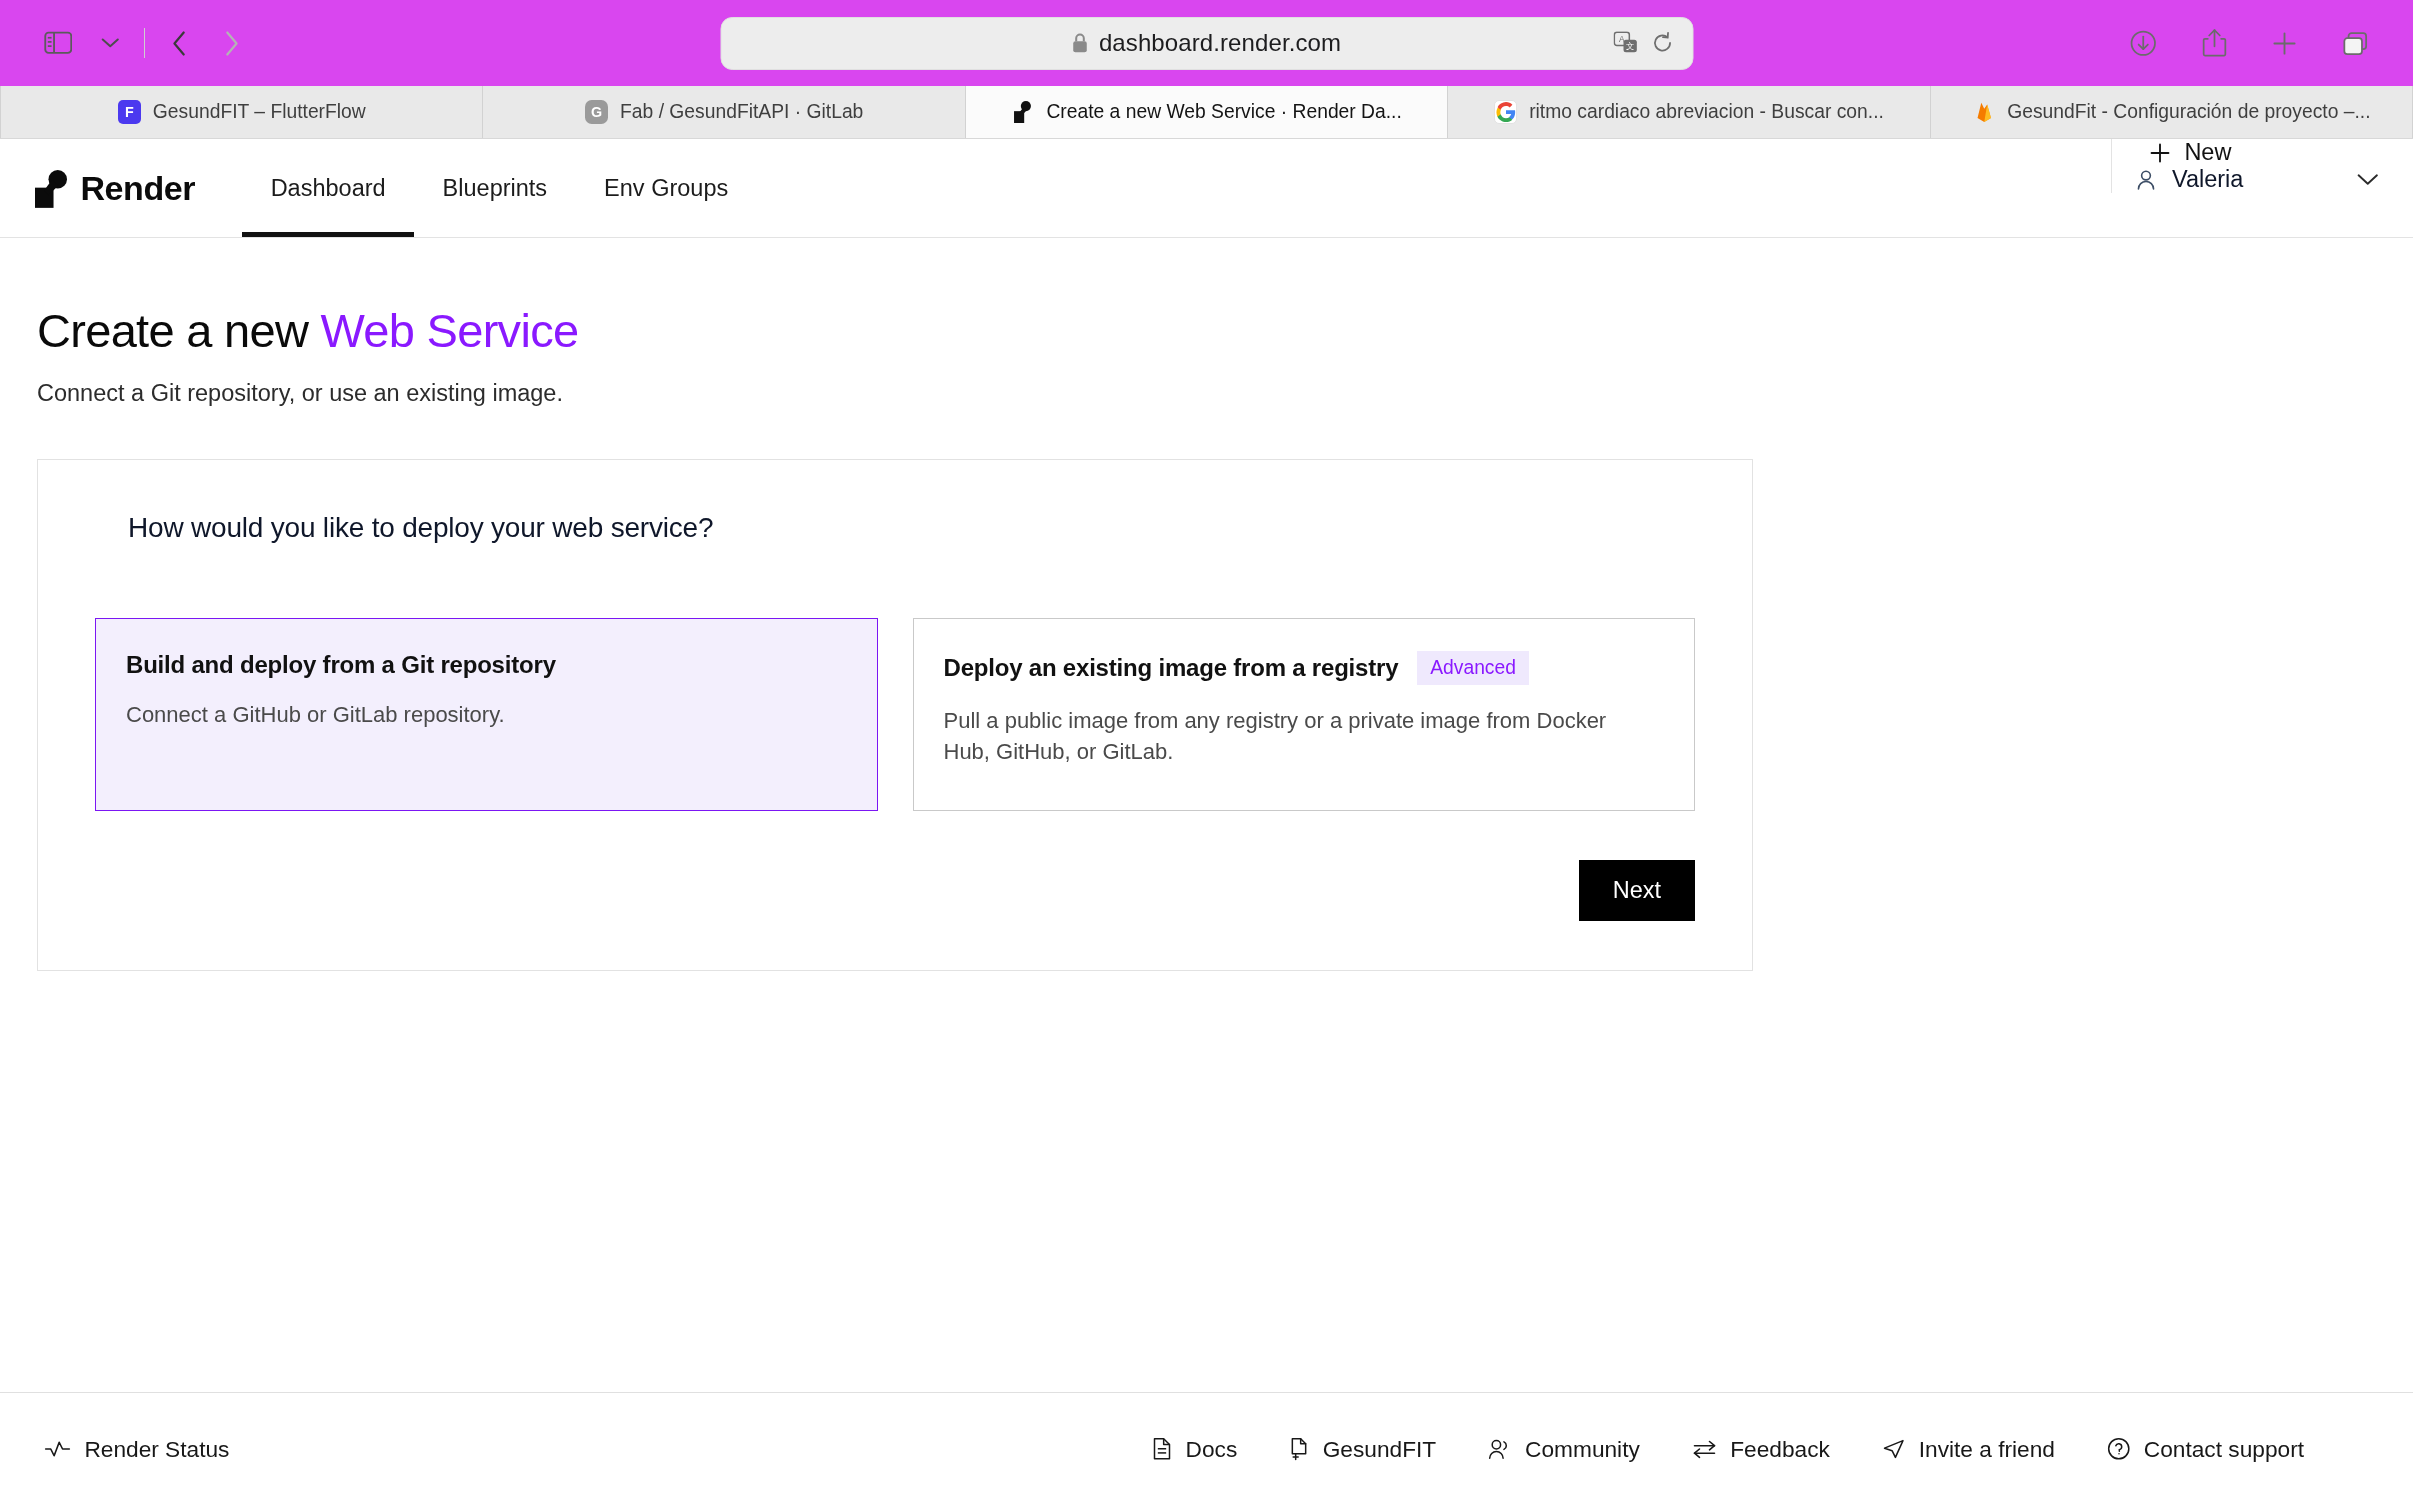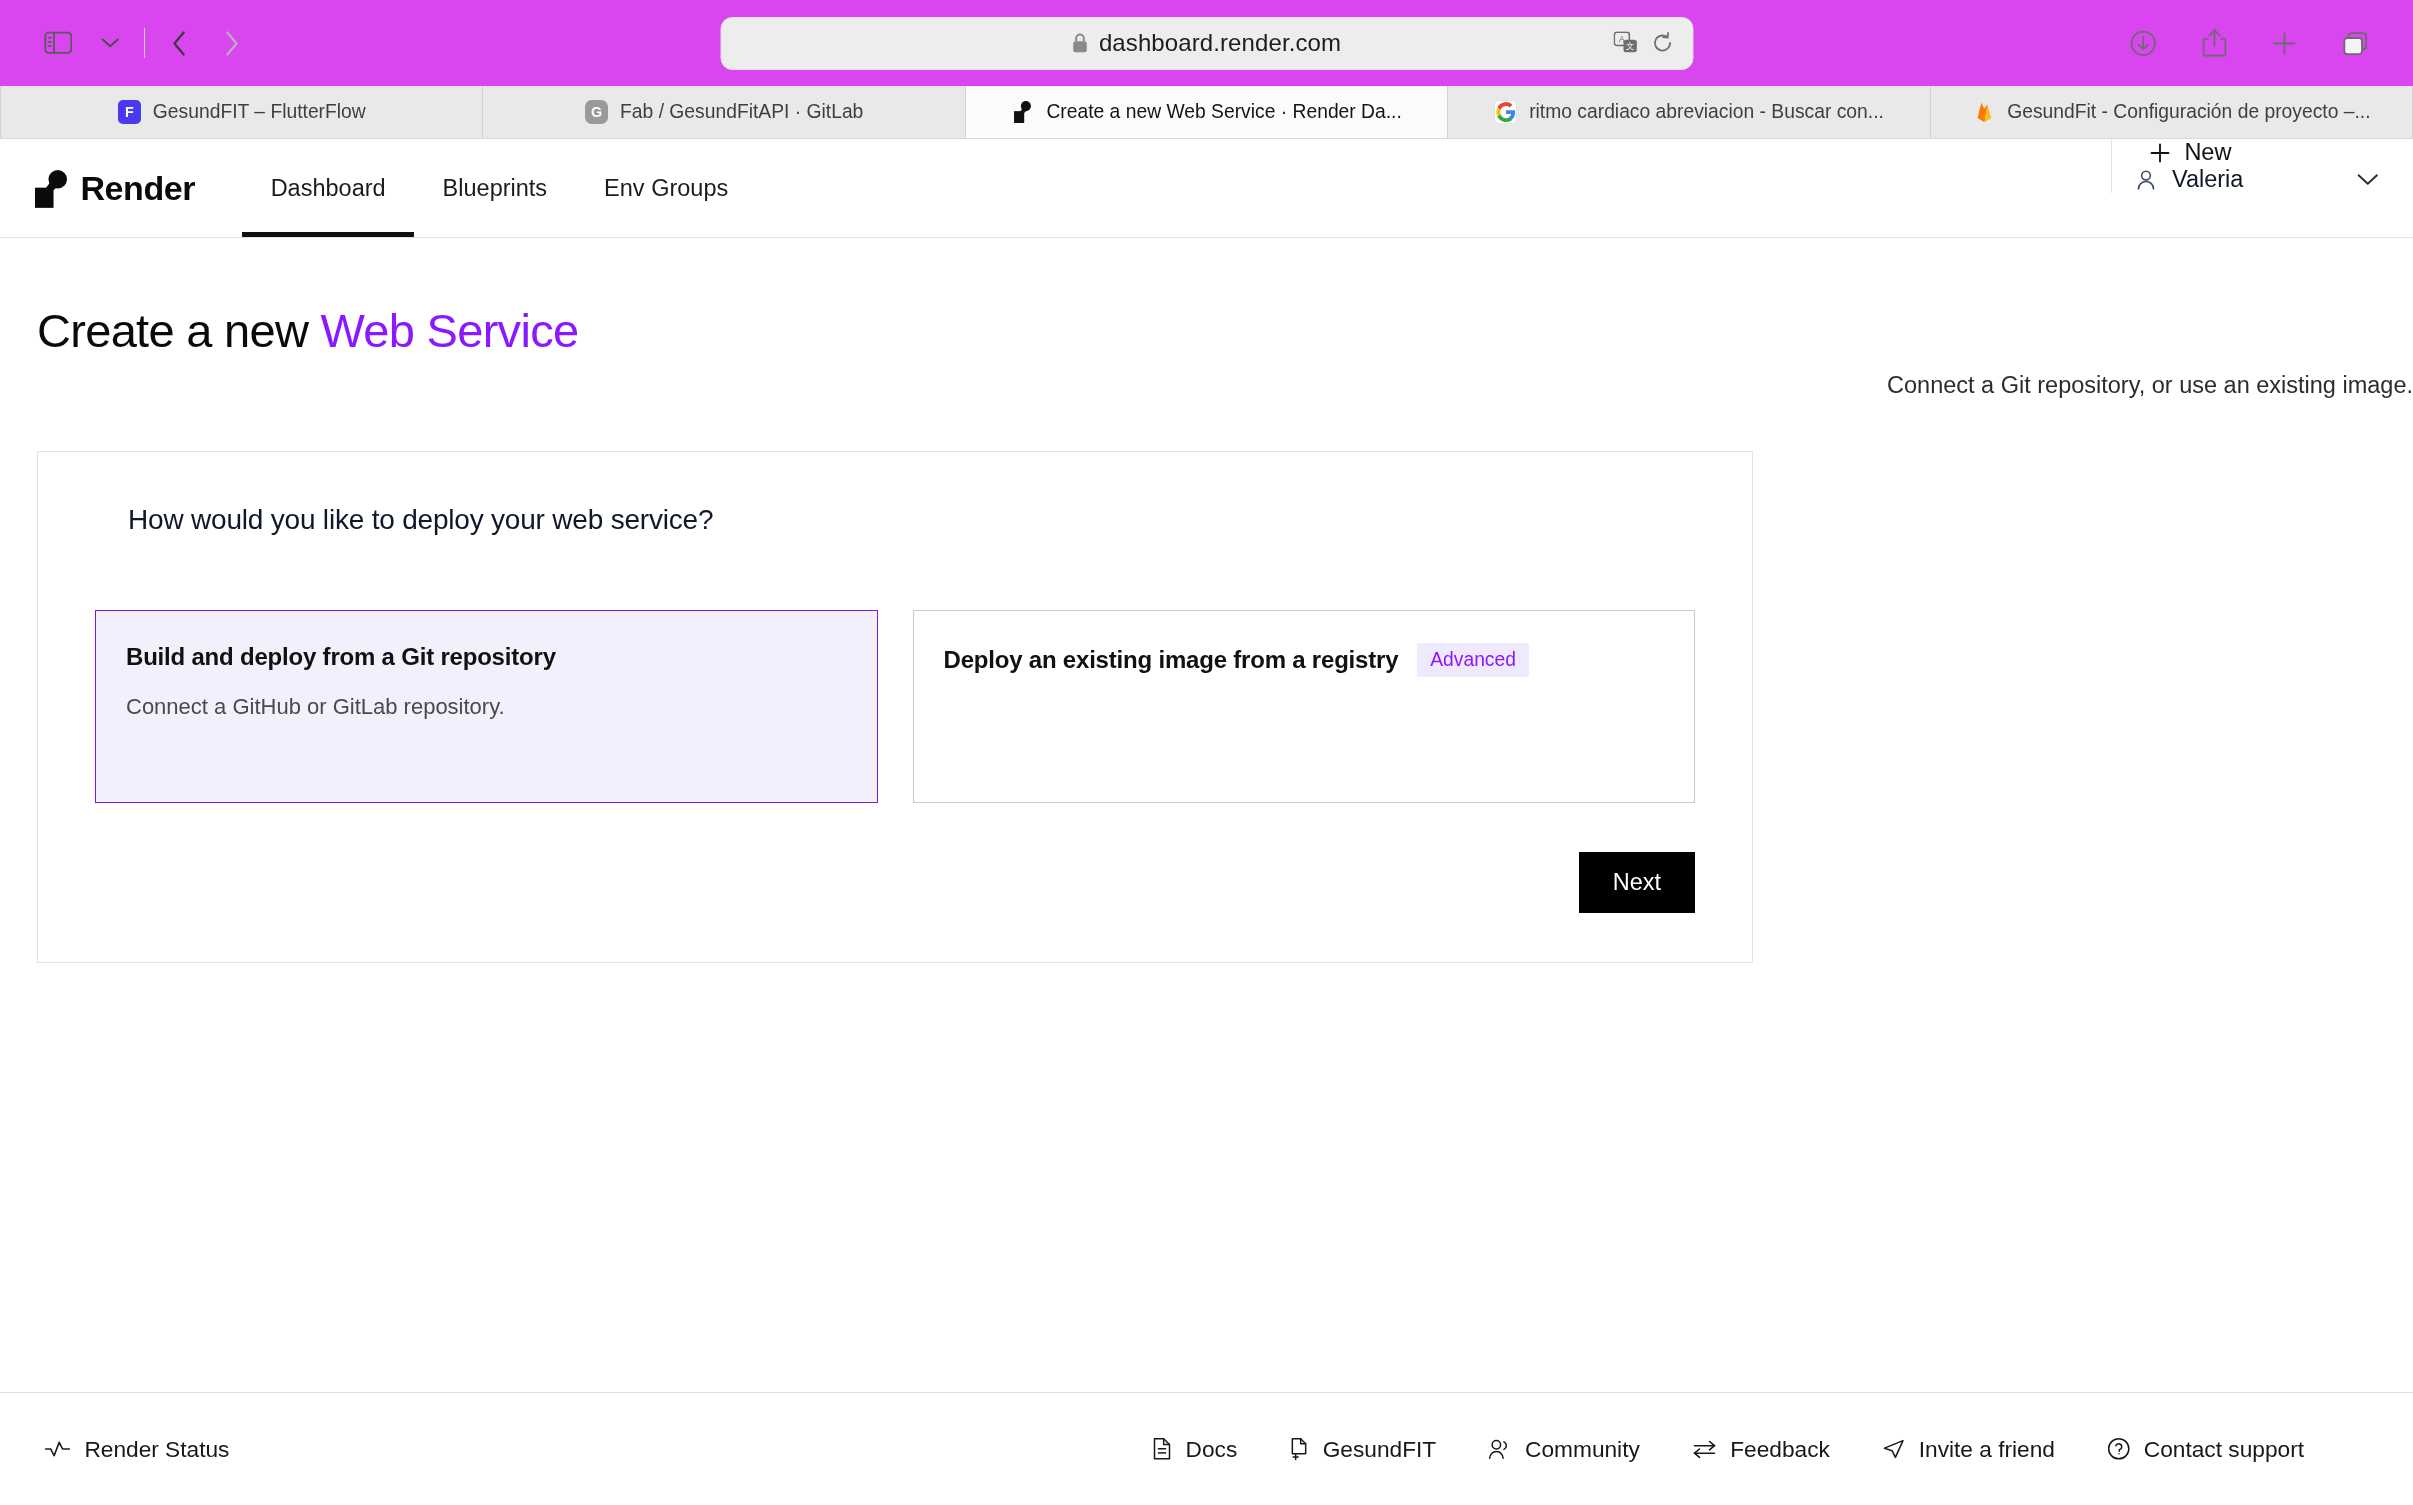--- a/index.html
+++ b/index.html
@@ -167,24 +167,23 @@
     height: calc(1505px - 86px - 52px - 99px - 87px);
   }
   .page-title {
     font-size: 47px;
     color: #0a0a0a;
     letter-spacing: -0.7px;
     font-weight: 400;
   }
   .page-title .accent { color: #8a19ff; }
   .page-sub {
-    margin-top: 14px;
+    margin-top: 22px;
     font-size: 23.5px;
     color: #2c2c2c;
-    text-align: right;
   }
 
   .panel {
     margin-top: 52px;
     width: 1716px;
     border: 0.8px solid #e2e2e2;
     background: #fff;
     padding: 52px 57px 49px 57px;
   }
   .panel-q {
@@ -477,20 +476,21 @@
           <span class="opt-title">Build and deploy from a Git repository</span>
         </div>
         <div class="opt-desc">Connect a GitHub or GitLab repository.</div>
       </div>
 
       <div class="option">
         <div class="opt-title-row">
           <span class="opt-title">Deploy an existing image from a registry</span>
           <span class="badge">Advanced</span>
         </div>
+        <div class="opt-desc">Pull a public image from any registry or a private image from Docker Hub, GitHub, or GitLab.</div>
       </div>
 
     </div>
 
     <div class="panel-actions">
       <button class="next-btn">Next</button>
     </div>
   </section>
 </div>
 

